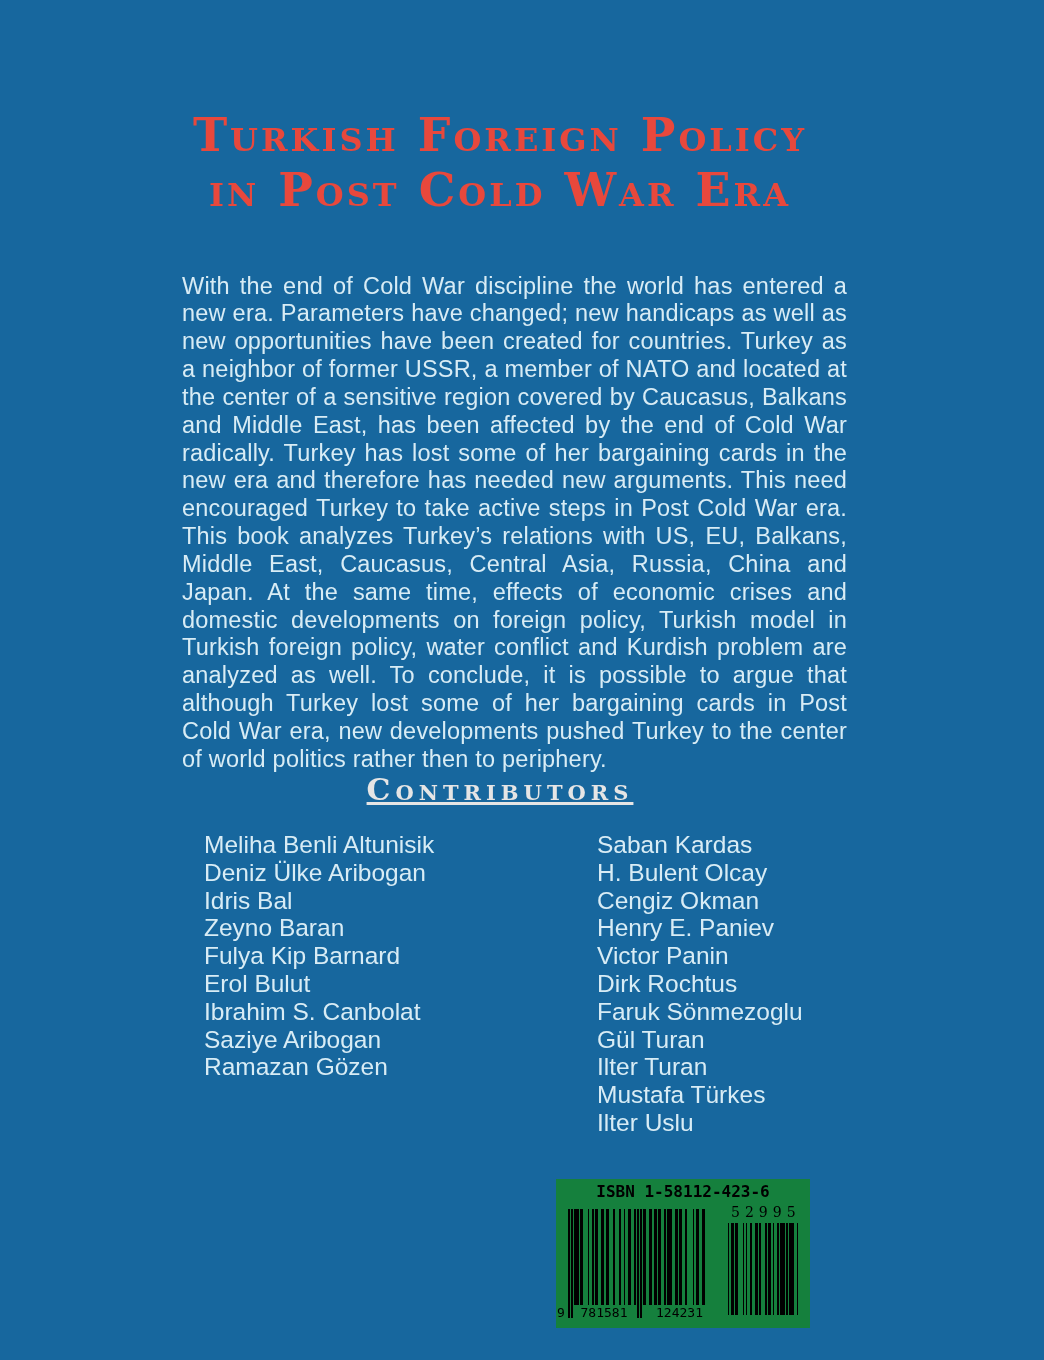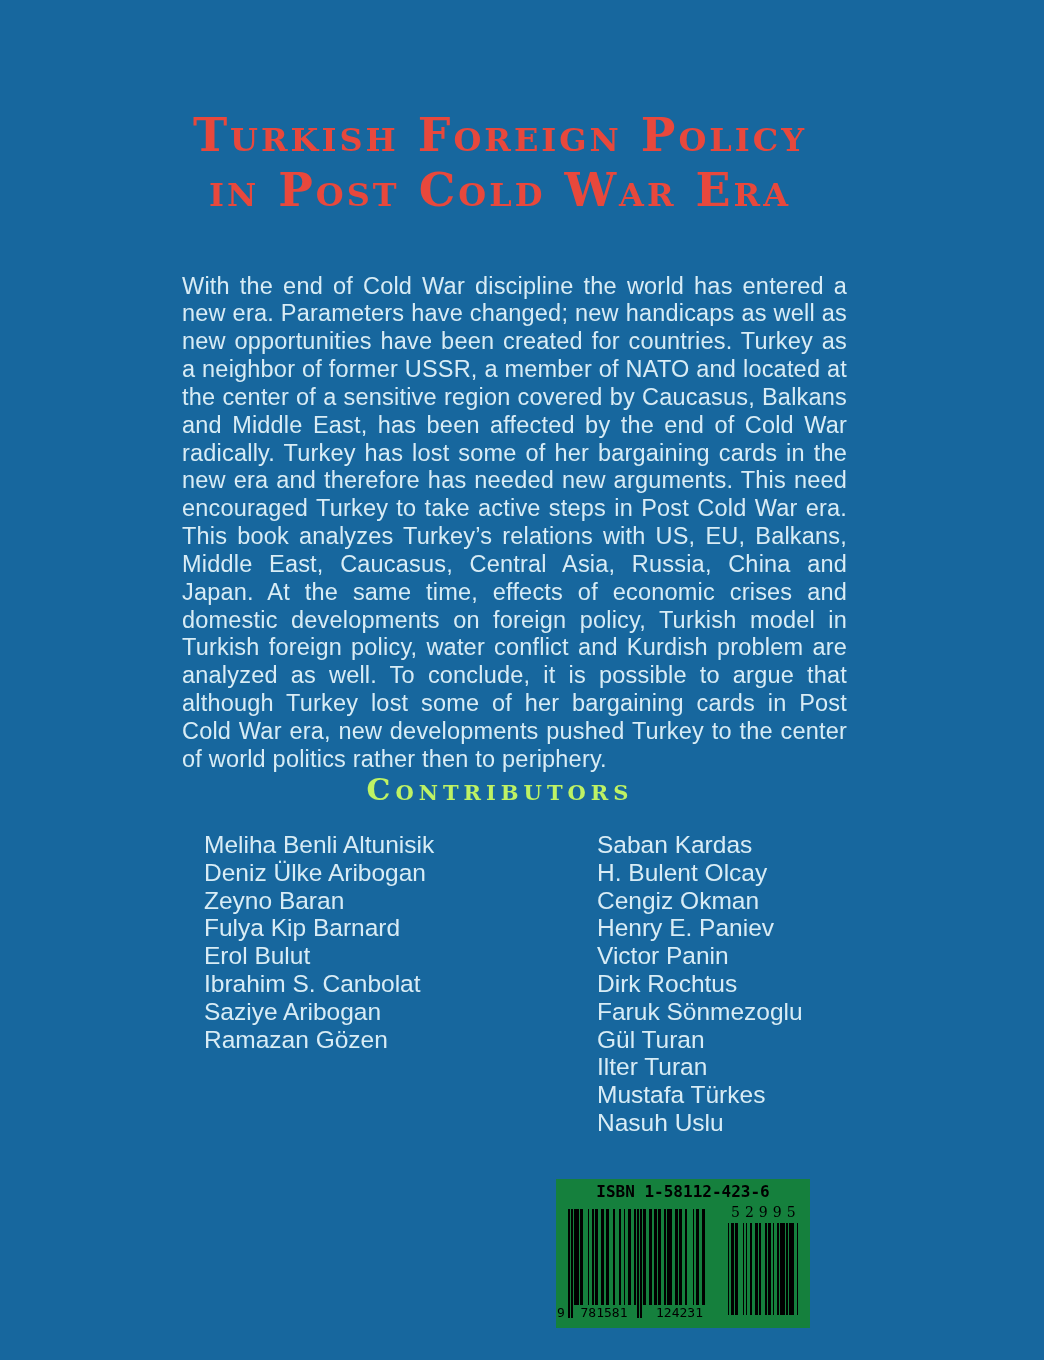--- a/index.html
+++ b/index.html
@@ -35,26 +35,27 @@
     line-height: 27.85px;
     text-align: justify;
     letter-spacing: 0.2px;
   }
   .contrib-heading {
     position: absolute;
     top: 772px;
     left: 0;
     width: 1000px;
     text-align: center;
-    color: #bef264;
+    color: #e5e5e5;
     font-family: "DejaVu Serif", serif;
     font-weight: 700;
     font-variant: small-caps;
     font-size: 30px;
     letter-spacing: 5px;
+    text-decoration: underline;
   }
   .contrib-col { list-style: none; margin: 14px; padding: 0; position: absolute; }
   .contrib-col li {
     color: #D8ECF5;
     font-size: 24.5px;
     line-height: 27.8px;
     white-space: nowrap;
   }
   .col-left  { left: 190px; top: 817px; }
   .col-right { left: 583px; top: 817px; }
@@ -109,40 +110,41 @@
     <div>in Post Cold War Era</div>
   </div>
 
   <p class="synopsis">With the end of Cold War discipline the world has entered a new era. Parameters have changed; new handicaps as well as new opportunities have been created for countries. Turkey as a neighbor of former USSR, a member of NATO and located at the center of a sensitive region covered by Caucasus, Balkans and Middle East, has been affected by the end of Cold War radically. Turkey has lost some of her bargaining cards in the new era and therefore has needed new arguments. This need encouraged Turkey to take active steps in Post Cold War era. This book analyzes Turkey’s relations with US, EU, Balkans, Middle East, Caucasus, Central Asia, Russia, China and Japan. At the same time, effects of economic crises and domestic developments on foreign policy, Turkish model in Turkish foreign policy, water conflict and Kurdish problem are analyzed as well. To conclude, it is possible to argue that although Turkey lost some of her bargaining cards in Post Cold War era, new developments pushed Turkey to the center of world politics rather then to periphery.</p>
 
   <div class="contrib-heading">Contributors</div>
 
   <ul class="contrib-col col-left">
       <li>Meliha Benli Altunisik</li>
       <li>Deniz Ülke Aribogan</li>
+      <li>Idris Bal</li>
       <li>Zeyno Baran</li>
       <li>Fulya Kip Barnard</li>
       <li>Erol Bulut</li>
       <li>Ibrahim S. Canbolat</li>
       <li>Saziye Aribogan</li>
       <li>Ramazan Gözen</li>
     </ul>
 
   <ul class="contrib-col col-right">
       <li>Saban Kardas</li>
       <li>H. Bulent Olcay</li>
       <li>Cengiz Okman</li>
       <li>Henry E. Paniev</li>
       <li>Victor Panin</li>
       <li>Dirk Rochtus</li>
       <li>Faruk Sönmezoglu</li>
       <li>Gül Turan</li>
       <li>Ilter Turan</li>
       <li>Mustafa Türkes</li>
-      <li>Nasuh Uslu</li>
+      <li>Ilter Uslu</li>
     </ul>
 
   <div class="barcode-box">
     <svg id="barcode-svg" width="254" height="149" viewBox="0 0 254 149" xmlns="http://www.w3.org/2000/svg">
         <g fill="#000" shape-rendering="crispEdges">
           <rect x="12.0" y="30" width="1.5" height="109"></rect>
           <rect x="15.0" y="30" width="1.5" height="109"></rect>
           <rect x="18.0" y="30" width="1.5" height="96"></rect>
           <rect x="19.5" y="30" width="1.5" height="96"></rect>
           <rect x="21.0" y="30" width="1.5" height="96"></rect>

